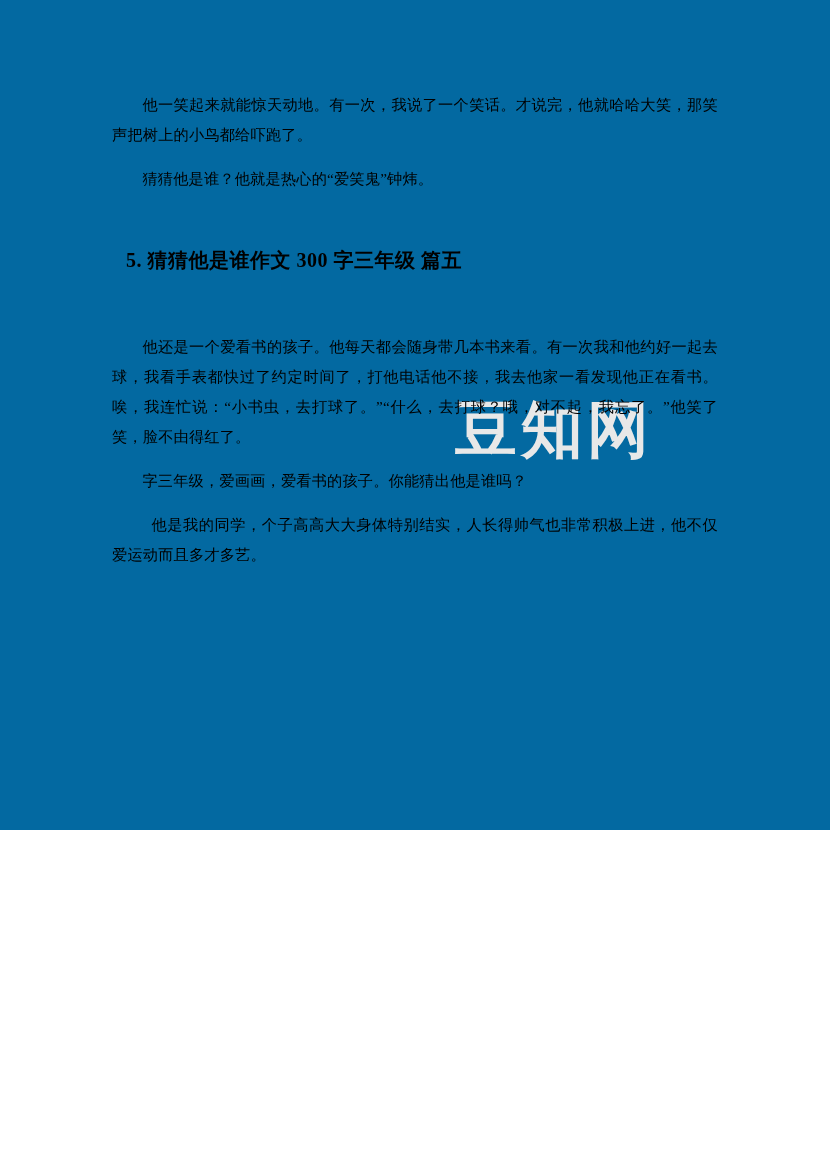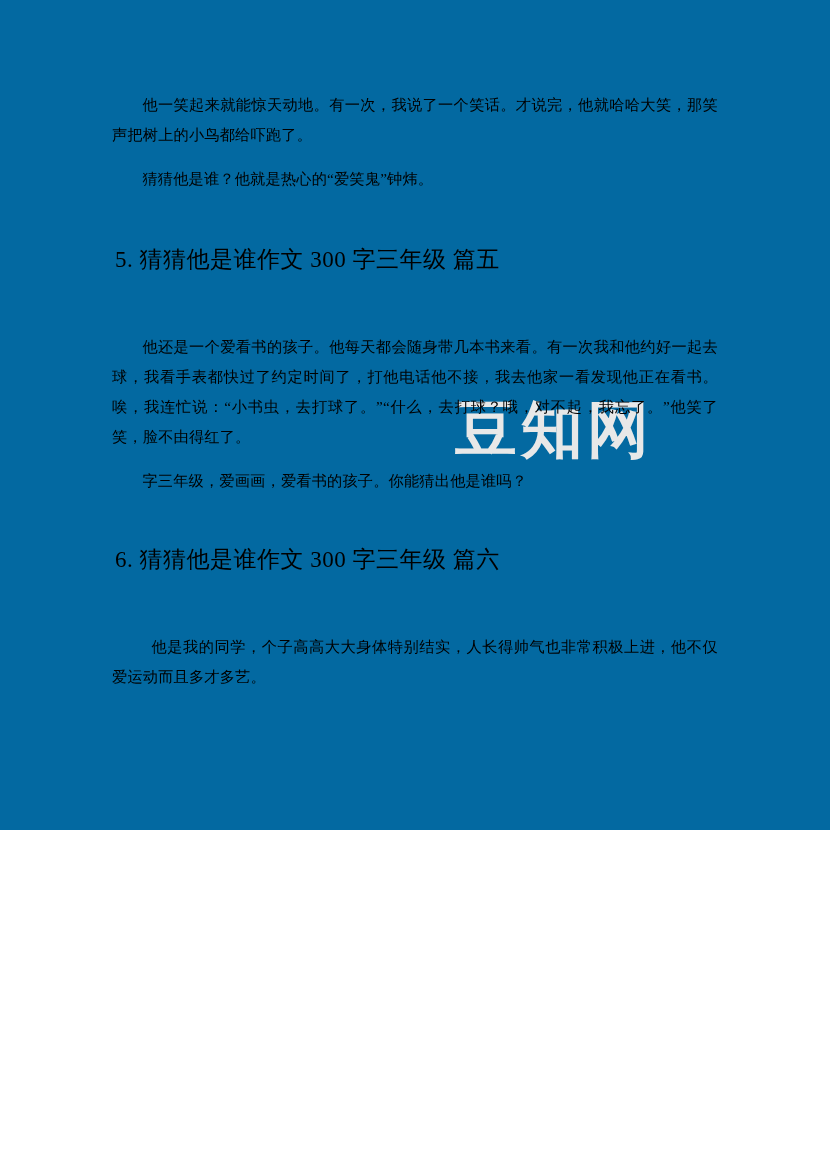--- a/index.html
+++ b/index.html
@@ -31,23 +31,23 @@
     line-height: 30px;
     text-align: justify;
     text-justify: inter-ideograph;
     text-indent: 2em;
     letter-spacing: 0.2px;
   }
   p.para.indent-more {
     text-indent: 2.6em;
   }
   h2.heading {
-    margin: 3px;
-    font-size: 23px;
-    font-weight: normal;
+    margin: 14px;
+    font-size: 20px;
+    font-weight: bold;
     line-height: 32px;
     letter-spacing: 0.5px;
   }
   .heading-block {
     margin-top: 48px;
     margin-bottom: 56px;
   }
   .heading-block.first {
     margin-top: 50px;
   }
@@ -86,20 +86,17 @@
     <p class="para">他一笑起来就能惊天动地。有一次，我说了一个笑话。才说完，他就哈哈大笑，那笑声把树上的小鸟都给吓跑了。</p>
     <p class="para">猜猜他是谁？他就是热心的“爱笑鬼”钟炜。</p>
 
     <div class="heading-block first">
       <h2 class="heading">5. 猜猜他是谁作文 300 字三年级  篇五</h2>
     </div>
 
     <p class="para">他还是一个爱看书的孩子。他每天都会随身带几本书来看。有一次我和他约好一起去球，我看手表都快过了约定时间了，打他电话他不接，我去他家一看发现他正在看书。唉，我连忙说：“小书虫，去打球了。”“什么，去打球？哦，对不起，我忘了。”他笑了笑，脸不由得红了。</p>
     <p class="para">字三年级，爱画画，爱看书的孩子。你能猜出他是谁吗？</p>
 
-    <div class="heading-block">
-      <h2 class="heading">6. 猜猜他是谁作文 300 字三年级  篇六</h2>
-    </div>
 
     <p class="para indent-more">他是我的同学，个子高高大大身体特别结实，人长得帅气也非常积极上进，他不仅爱运动而且多才多艺。</p>
 
   </div>
 </div>
 
 </body></html>

